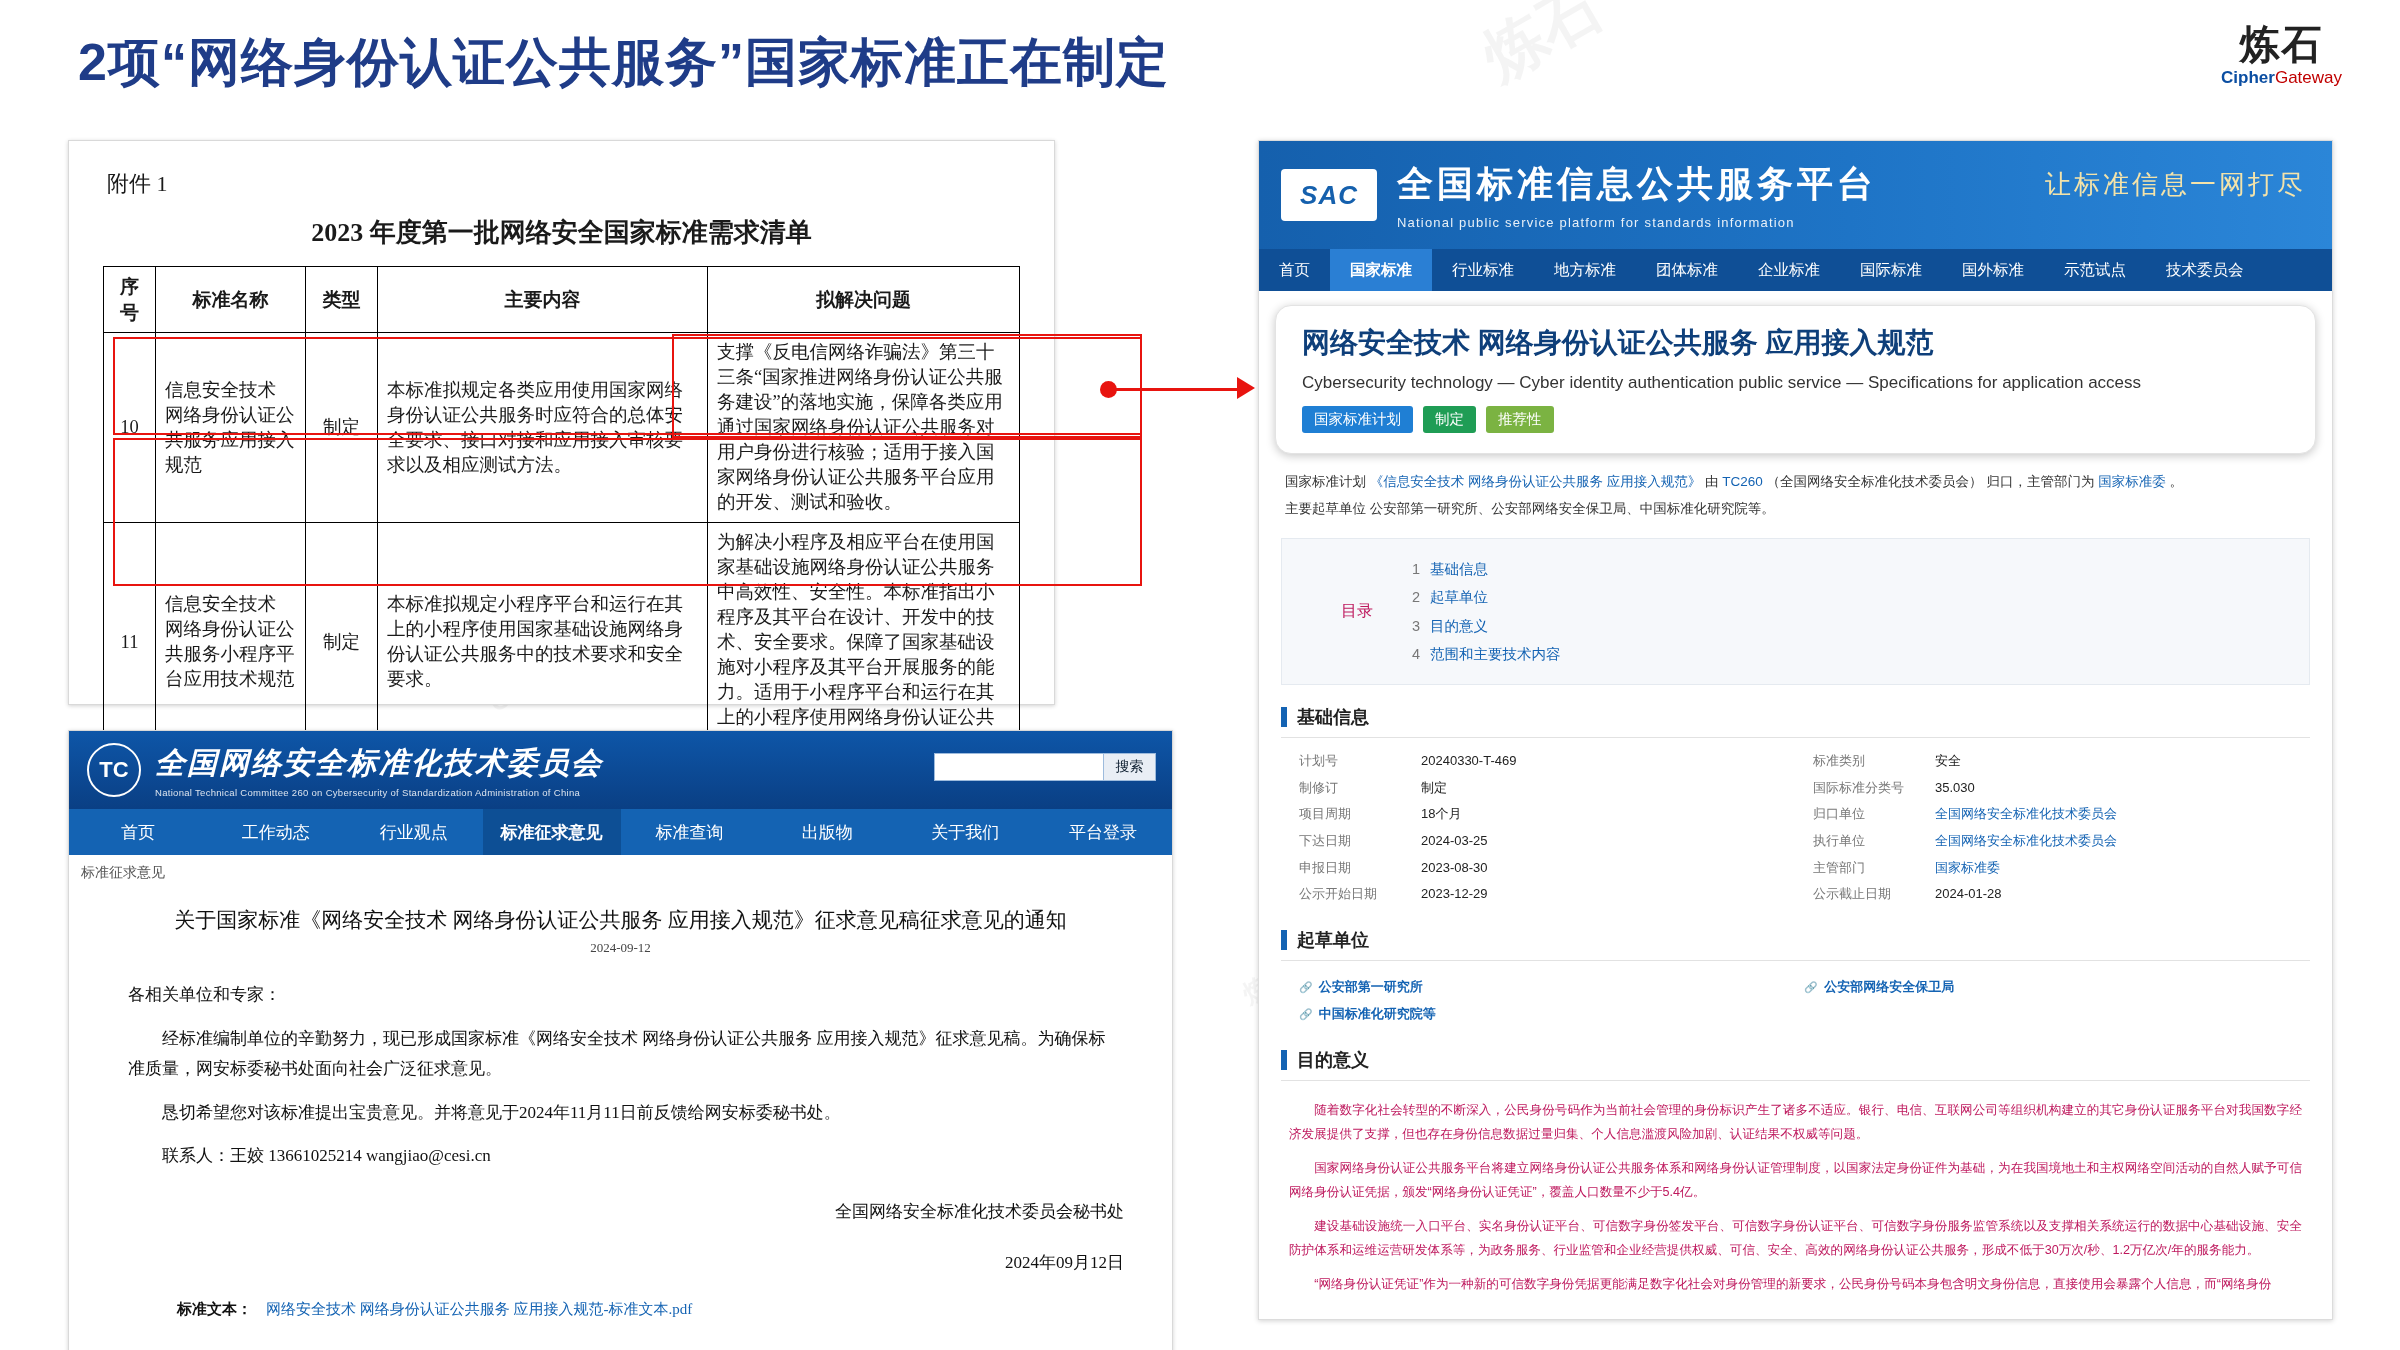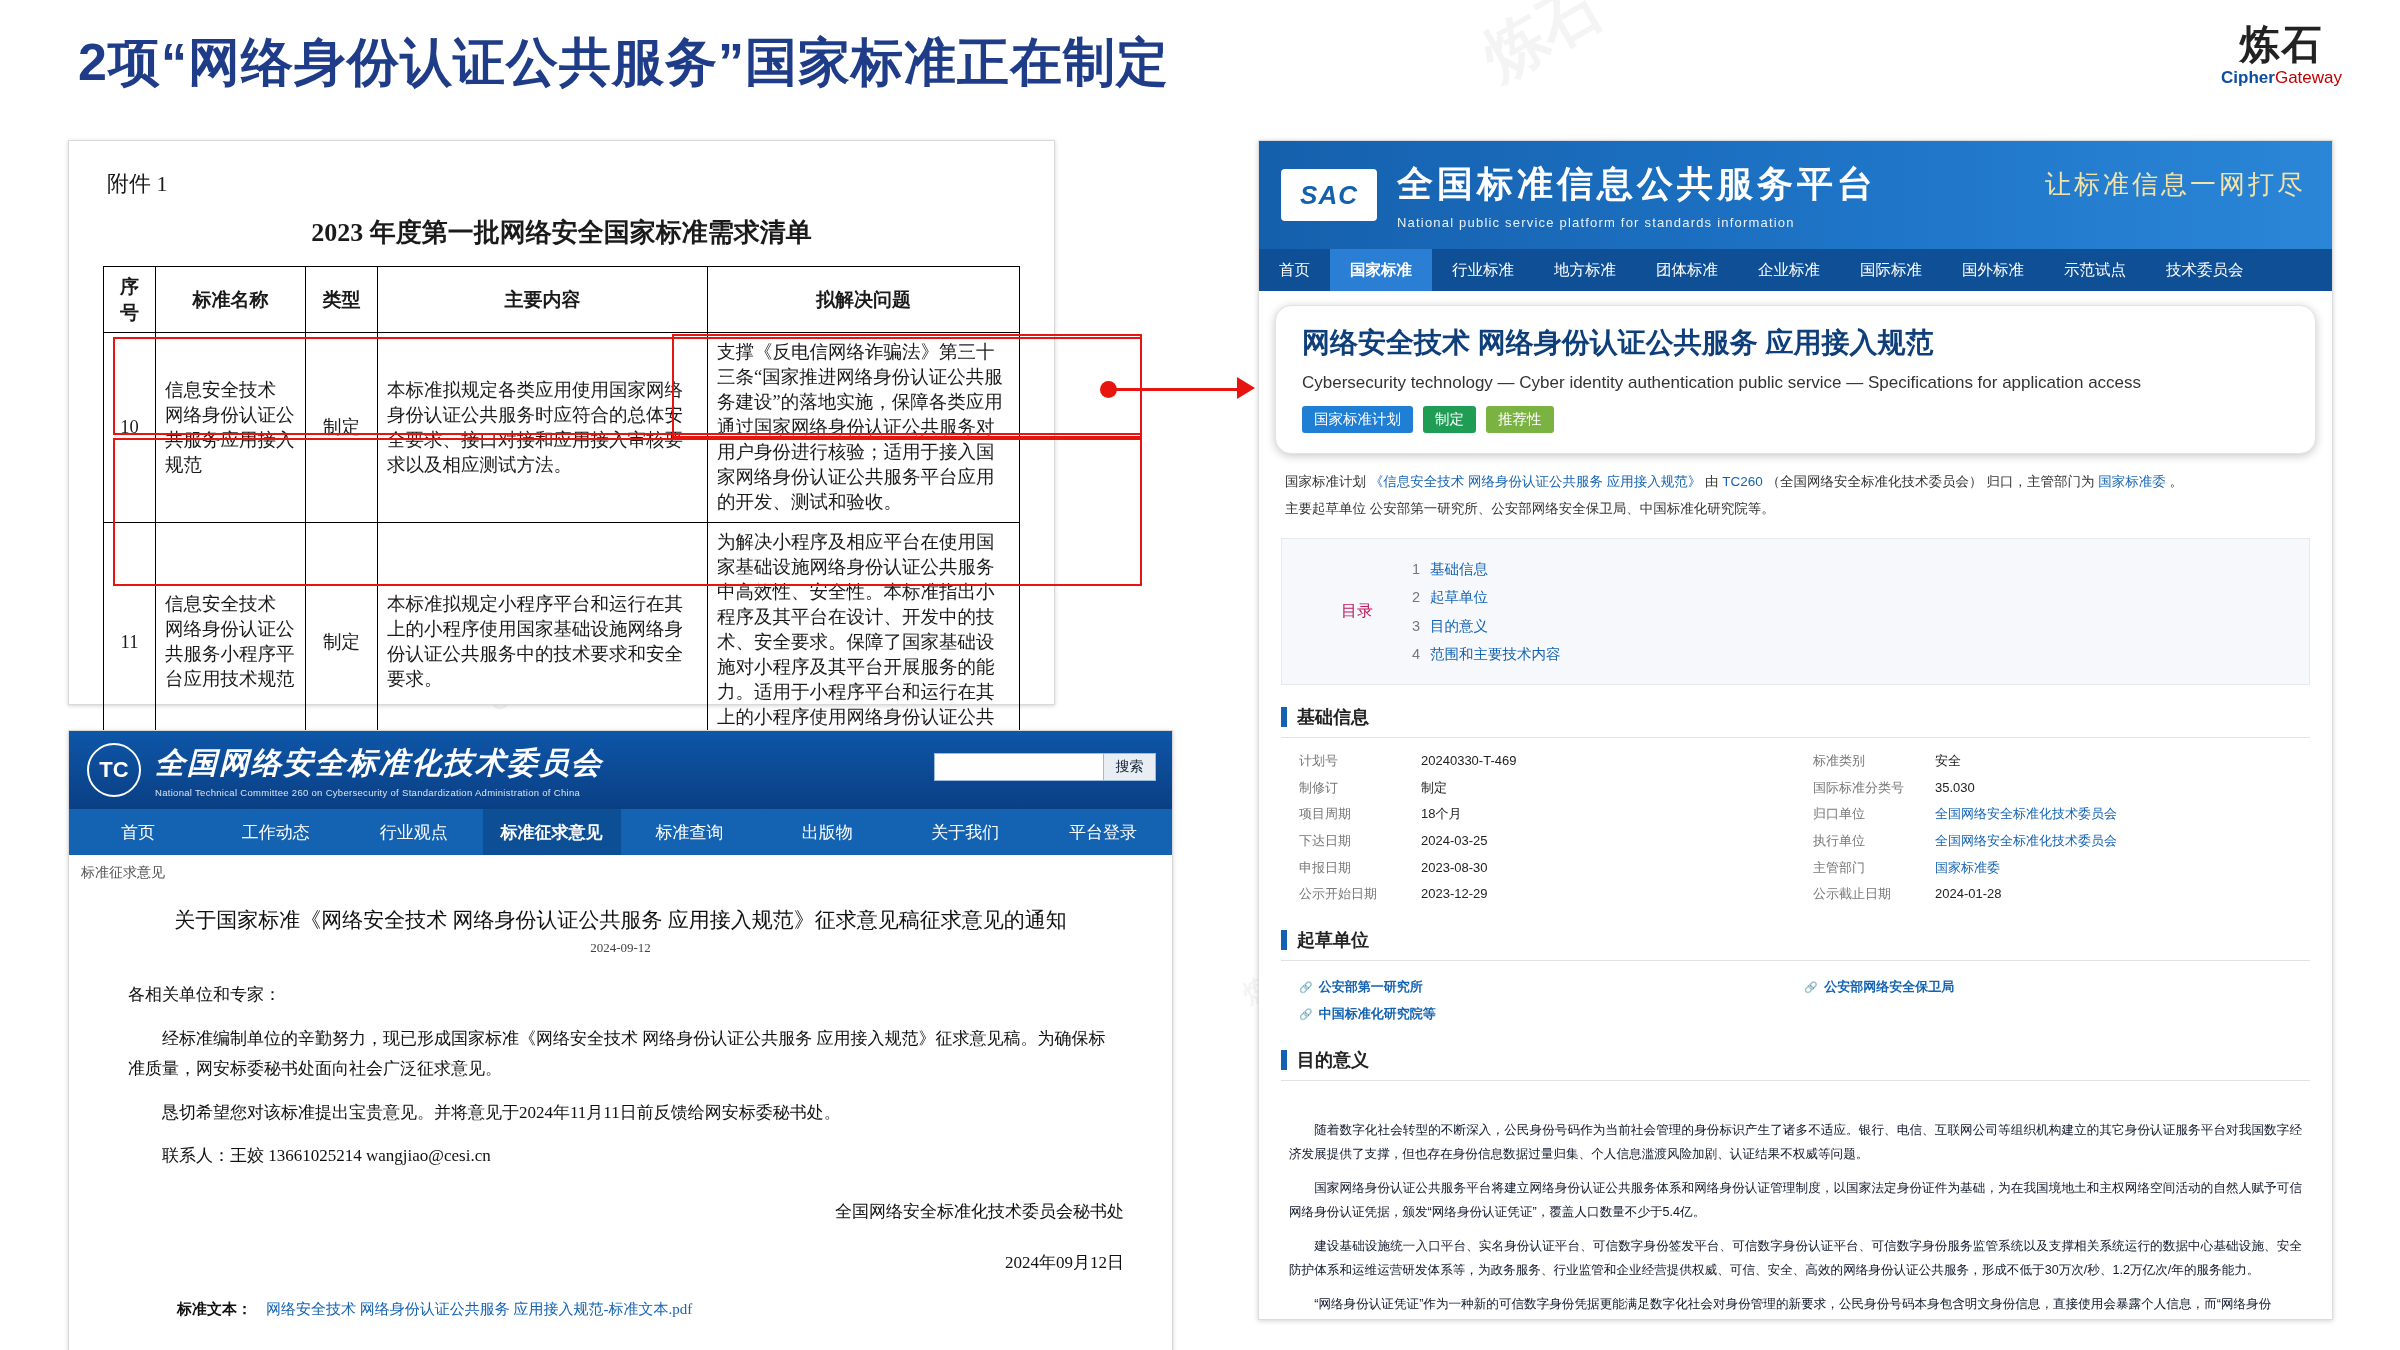--- a/index.html
+++ b/index.html
@@ -168,21 +168,21 @@
   .kv .row { width:50%; display:flex; line-height:2.05; }
   .kv .k { width:122px; color:#777; }
   .kv .v { color:#222; }
   .kv .v.lnk { color:#1463b3; }
 
   .drafters { padding:12px 22px 0 40px; font-size:13px; }
   .drafters .row { display:flex; line-height:2.1;font-weight:bold; }
   .drafters .cell { width:50%; color:#1463b3; }
   .drafters .cell:before { content:"\1F517"; font-size:11px; margin-right:6px; opacity:.8;}
 
-  .body-text { padding:28px 30px 0 30px; font-size:12.6px; color:#0f172a; line-height:1.95; text-align:justify;}
+  .body-text { padding:8px 30px 0 30px; font-size:12.6px; color:#be185d; line-height:1.95; text-align:justify;}
   .body-text p { margin:9px 0; text-indent:2em; }
 </style>
 </head>
 <body>
 
 <div class="wm" style="left:1480px;top:-10px;">炼石</div>
 <div class="wm small" style="left:1290px;top:340px;">炼石<br>CipherGateway</div>
 <div class="wm small" style="left:470px;top:610px;">炼石<br>CipherGateway</div>
 <div class="wm small" style="left:1240px;top:930px;">炼石<br>CipherGateway</div>
 

